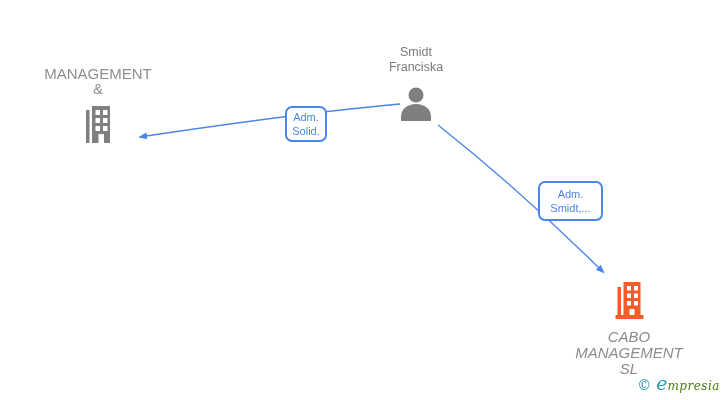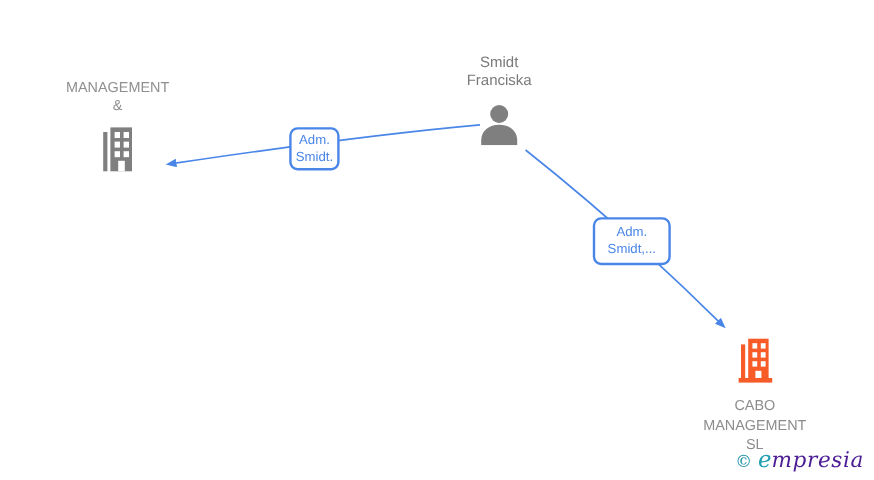--- a/index.html
+++ b/index.html
@@ -2,37 +2,37 @@
 <html><head>
 <meta charset="utf-8">
 <style>
   html,body{margin:0;padding:0;background:#fff;}
   .canvas{
     position:relative;width:728px;height:400px;background:#ffffff;
     font-family:"Liberation Sans",sans-serif;overflow:hidden;
   }
   .edges{position:absolute;left:0;top:0;width:728px;height:400px;}
   .node{position:absolute;display:flex;flex-direction:column;align-items:center;cursor:default;}
-  .node-label{text-align:center;color:#8f8f8f;font-size:12px;line-height:15px;}
+  .node-label{text-align:center;color:#8f8f8f;font-size:15px;line-height:15px;}
   .node-label.person{color:#7a7a7a;font-size:12.5px;line-height:15px;}
   .node-label.right{line-height:16px;color:#8c8c8c;}
   .edge-label{
     position:absolute;box-sizing:border-box;background:#ffffff;
     border:2px solid #4a86e8;border-radius:7px;color:#4a86e8;
     font-size:11px;line-height:14px;text-align:right;
-    display:flex;flex-direction:column;justify-content:center;align-items:center;
+    display:flex;flex-direction:column;justify-content:center;align-items:center;margin-left:44px;
   }
   .icon-wrap{display:block;}
   .watermark{
     position:absolute;right:8px;bottom:6px;display:flex;align-items:baseline;gap:5px;
     font-family:"DejaVu Serif",serif;font-style:italic;white-space:nowrap;
   }
   .wm-symbol{color:#1d93a8;font-size:14px;font-style:normal;}
   .wm-lead{color:#21a0b4;font-size:19px;line-height:14px;}
-  .wm-rest{color:#4c1d95;font-size:18px;letter-spacing:0.5px;}
+  .wm-rest{color:#4d7c0f;font-size:12px;letter-spacing:0.5px;}
 </style>
 </head>
 <body>
 
 <div class="canvas">
 
   <svg class="edges" width="728" height="400" viewBox="0 0 728 400">
     <defs>
       <marker id="arrow" markerWidth="10" markerHeight="8" refX="1" refY="3.5" orient="auto" markerUnits="userSpaceOnUse">
         <path d="M0,0 L9,3.5 L0,7 Z" fill="#4a86e8"></path>
@@ -83,30 +83,30 @@
         <rect x="1.5" y="33" width="28" height="4" fill="#f75b28"></rect>
         <rect x="13" y="4" width="4" height="4.5" fill="#fff"></rect>
         <rect x="20" y="4" width="4" height="4.5" fill="#fff"></rect>
         <rect x="13" y="11.5" width="4" height="4.5" fill="#fff"></rect>
         <rect x="20" y="11.5" width="4" height="4.5" fill="#fff"></rect>
         <rect x="13" y="19" width="4" height="4.5" fill="#fff"></rect>
         <rect x="20" y="19" width="4" height="4.5" fill="#fff"></rect>
         <rect x="15.5" y="27" width="5" height="6" fill="#fff"></rect>
       </svg>
     </span>
-    <div class="node-label right" style="margin-top:6px;">
+    <div class="node-label right" style="margin-top:6px;font-style:italic;">
       <div>CABO</div>
       <div>MANAGEMENT</div>
       <div>SL</div>
     </div>
   </div>
 
   <div class="edge-label" style="left:241px;top:106px;width:42px;height:36px;">
     <div>Adm.</div>
-    <div>Smidt.</div>
+    <div>Solid.</div>
   </div>
 
   <div class="edge-label" style="left:494px;top:181px;width:65px;height:40px;">
     <div>Adm.</div>
     <div>Smidt,...</div>
   </div>
 
   <div class="watermark">
     <span class="wm-symbol">©</span>
     <span>

